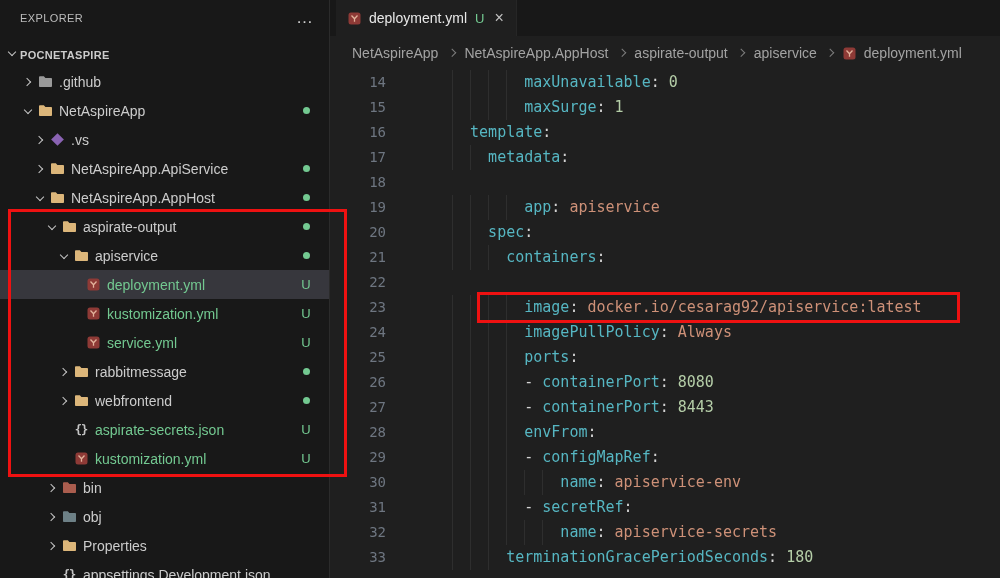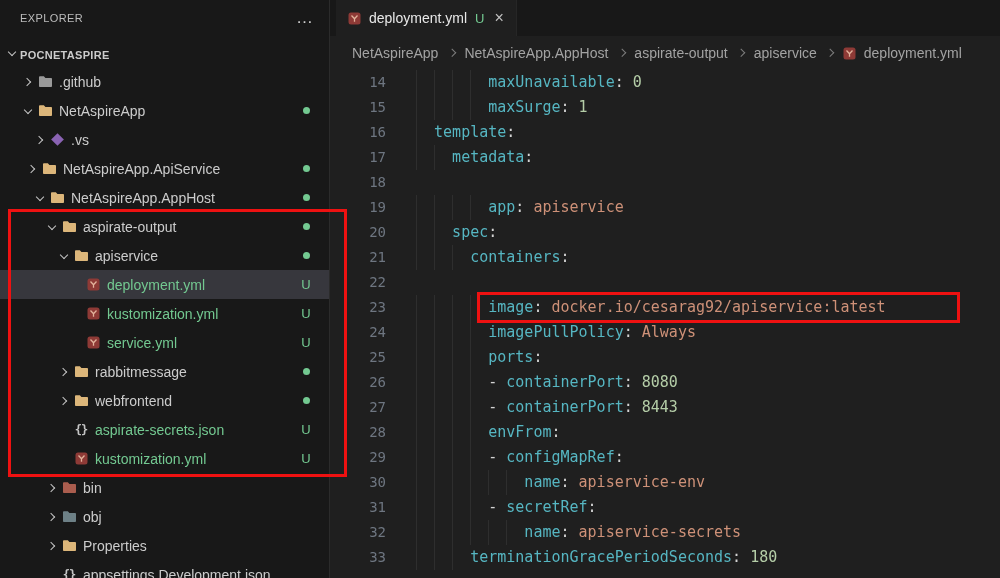--- a/index.html
+++ b/index.html
@@ -68,21 +68,21 @@
   }
   .bc-sep { width:10px; height:10px; flex:none; display:flex; align-items:center; justify-content:center; }
   .bc-sep::before {
     content:""; width:4.5px; height:4.5px;
     border-right:1.3px solid #7c7c7c; border-bottom:1.3px solid #7c7c7c; transform:rotate(-45deg);
   }
   .bc-item { cursor:pointer; }
   .bc-icon { display:flex; align-items:center; }
 
   .code { flex:1; overflow:hidden; font-family:"DejaVu Sans Mono","Liberation Mono",monospace; font-size:15px; }
-  .code-line { height:25px; display:flex; white-space:pre; }
+  .code-line { height:25px; display:flex; white-space:pre;gap:36px; }
   .line-num { width:56px; flex:none; text-align:right; color:#6e7681; line-height:25px; font-size:14px; }
   .line-text { margin-left:30px; line-height:25px; }
   .indent {
     display:inline-block; height:25px; vertical-align:top;
     background:repeating-linear-gradient(to right,#2e2e2e 0,#2e2e2e 1px,transparent 1px,transparent 2ch);
   }
   .tk-key  { color:#56b6c2; }
   .tk-str  { color:#ce9178; }
   .tk-num  { color:#b5cea8; }
   .tk-punc { color:#d4d4d4; }
@@ -129,21 +129,21 @@
             <span class="badge-dot"></span>
           </span>
         </div>
         <div class="tree-row" style="padding-left: 32px;">
           <span class="chev collapsed"></span>
           <span class="tree-icon">
             <span class="vs-diamond"></span>
           </span>
           <span class="tree-label">.vs</span>
         </div>
-        <div class="tree-row" style="padding-left: 24px;">
+        <div class="tree-row" style="padding-left: 32px;">
           <span class="chev collapsed"></span>
           <span class="tree-icon">
             <svg width="15" height="13" viewBox="0 0 16 14">
               <path d="M1 2.2C1 1.7 1.4 1.3 1.9 1.3h4.3l1.7 1.9h6.2c.5 0 .9.4.9.9v8c0 .5-.4.9-.9.9H1.9c-.5 0-.9-.4-.9-.9z" fill="#dcb67a"></path>
             </svg>
           </span>
           <span class="tree-label">NetAspireApp.ApiService</span>
           <span class="badge">
             <span class="badge-dot"></span>
           </span>

